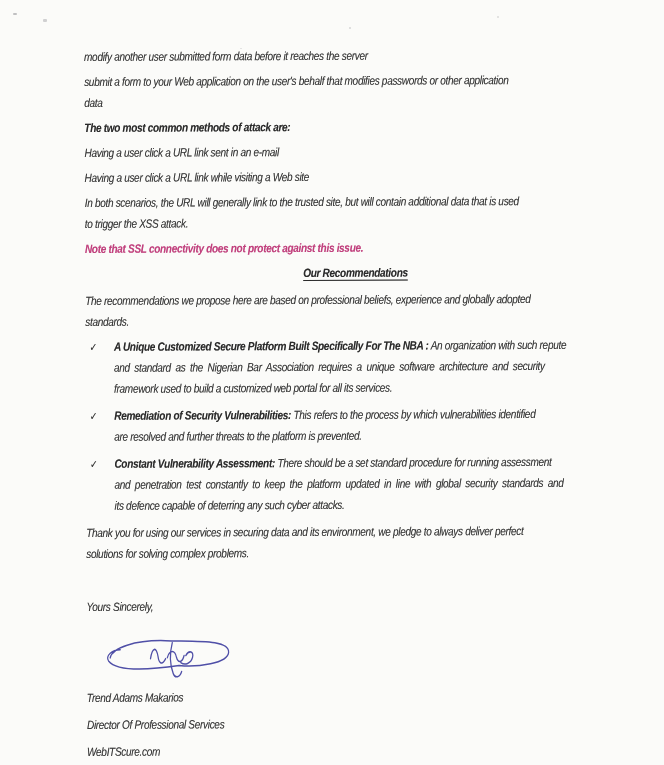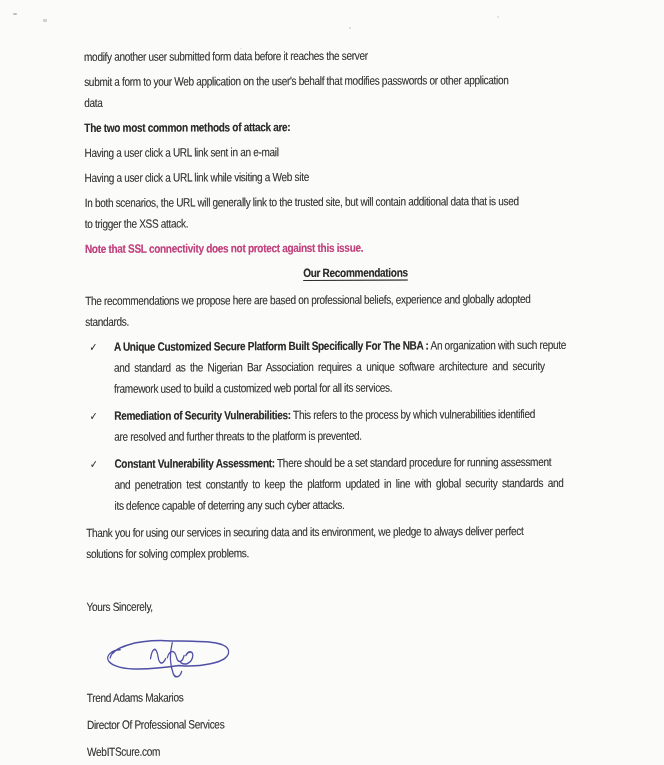--- a/index.html
+++ b/index.html
@@ -12,20 +12,21 @@
   *{margin:0;padding:0;box-sizing:border-box;}
   html,body{width:664px;height:765px;overflow:hidden;}
   body{
     background:var(--paper);
     font-family:"Liberation Sans","DejaVu Sans",sans-serif;
     position:relative;
   }
   .page{
     position:absolute;inset:0;
     background:var(--paper);
+    font-style:italic;
   }
   
   .speckle{position:absolute;background:#909096;border-radius:1px;}
   .sp1{left:13px;top:13px;width:4px;height:2px;opacity:.55;}
   .sp2{left:43px;top:19px;width:4px;height:3px;opacity:.4;}
   .sp3{left:349px;top:27px;width:2px;height:2px;opacity:.35;}
   .sp4{left:497px;top:16px;width:2px;height:2px;opacity:.3;}
   .sp5{left:240px;top:48px;width:2px;height:1px;opacity:.25;}
 
   .content{

